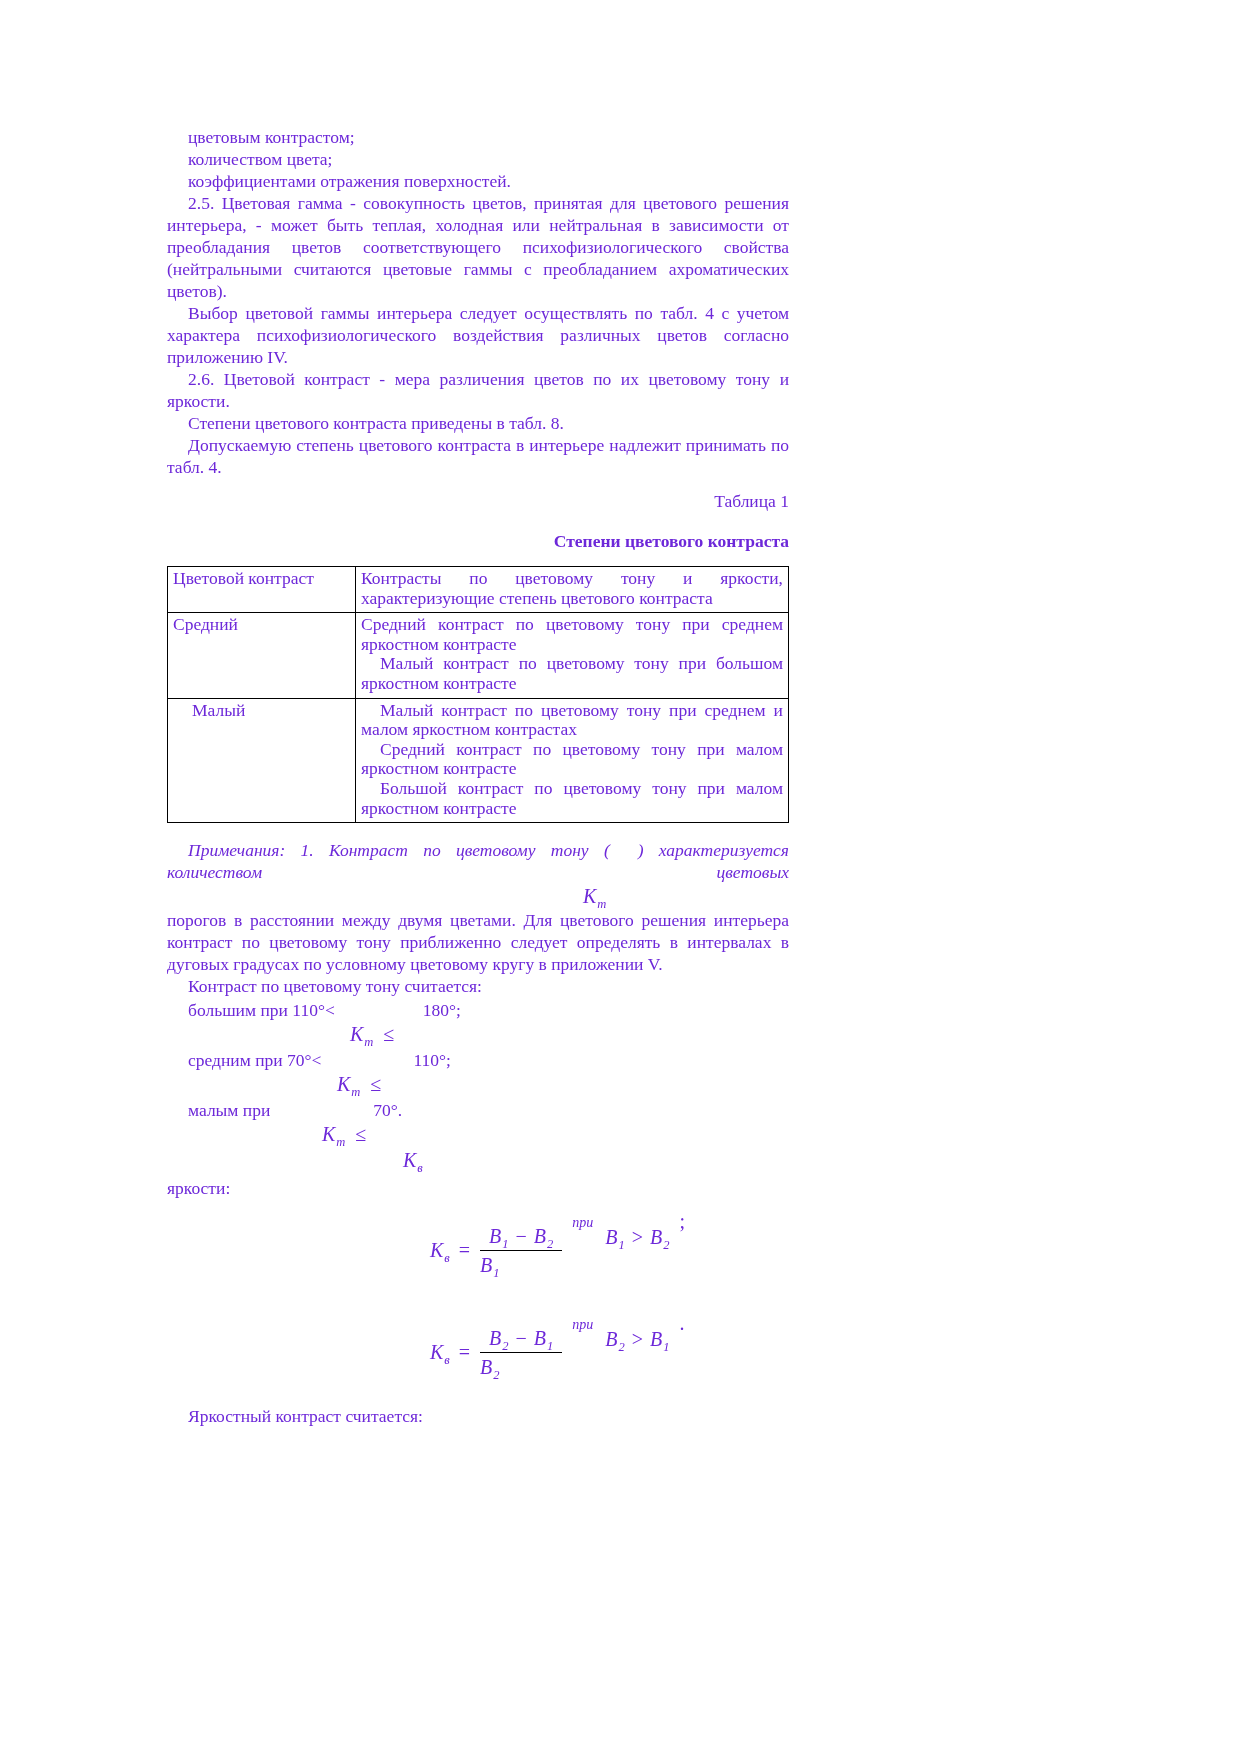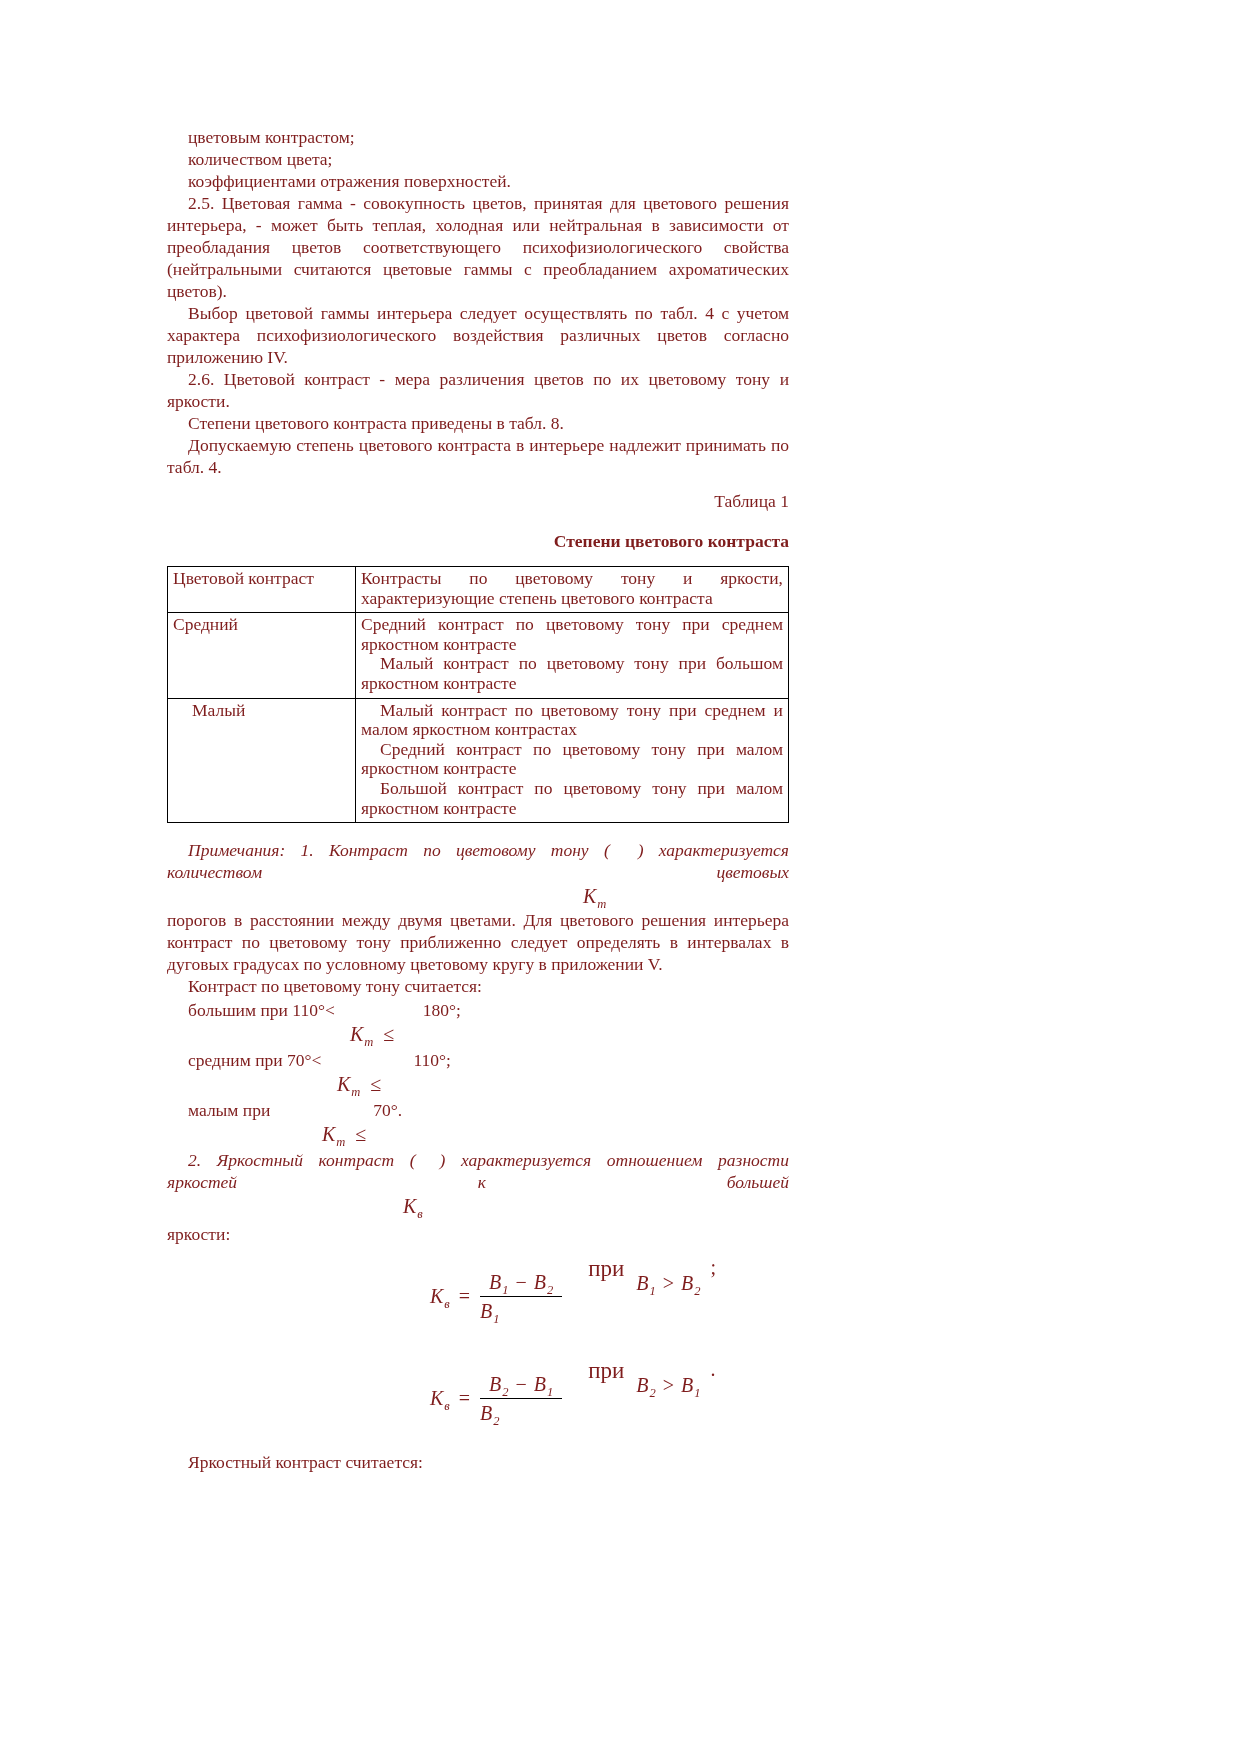--- a/index.html
+++ b/index.html
@@ -3,21 +3,21 @@
 <meta charset="utf-8">
 <style>
   * { margin: 0; padding: 0; box-sizing: border-box; }
   html, body { background: #ffffff; }
   body { width: 1240px; }
   .page {
     position: relative;
     width: 1092px;
     height: 1755px;
     background: #ffffff;
-    color: #7f1d1d;
+    color: #6d28d9;
     font-family: "Liberation Serif", "DejaVu Serif", serif;
     font-size: 17.5px;
     line-height: 22px;
     padding: 126px 303px 0 167px;
     overflow: hidden;
   }
   p { margin: 0; }
   .indent { text-indent: 21px; }
   .just { text-align: justify; }
   .jline { text-align: justify; text-align-last: justify; font-style: italic; }
@@ -60,21 +60,21 @@
     font-size: 20px;
     height: 86px;
     margin-top: 8px;
   }
   .display-formula.second { margin-top: 16px; }
   .f-eq { font-style: normal; margin: 0 10px 0 9px; }
   .frac { display: inline-flex; flex-direction: column; }
   .frac .num { padding: 0 9px 3px 9px; border-bottom: 1.4px solid #000; white-space: nowrap; }
   .frac .den { padding-top: 3px; }
   .op { font-style: normal; margin: 0 7px; }
-  .f-pri { font-size: 23px; transform: translateY(-27px); margin: 0 12px 0 26px; }
+  .f-pri { font-size: 14px; transform: translateY(-27px); margin: 0 12px 0 10px; font-style: italic; }
   .f-cond { transform: translateY(-13px); white-space: nowrap; }
   .f-punct { transform: translateY(-29px); margin-left: 10px; }
 
   .outro { margin-top: 10px; }
 </style>
 </head>
 <body>
 
 <div class="page">
 
@@ -127,21 +127,20 @@
 
     <p class="indent cond-line"><span>большим при 110°&lt;</span><span class="gap" style="width:88px"></span><span>180°;</span></p>
     <div class="drop-formula" style="margin-left:183px"><span class="it">К</span><sub class="it">т</sub><span class="leq">≤</span></div>
 
     <p class="indent cond-line"><span>средним при 70°&lt;</span><span class="gap" style="width:92px"></span><span>110°;</span></p>
     <div class="drop-formula" style="margin-left:170px"><span class="it">К</span><sub class="it">т</sub><span class="leq">≤</span></div>
 
     <p class="indent cond-line"><span>малым при</span><span class="gap" style="width:103px"></span><span>70°.</span></p>
     <div class="drop-formula" style="margin-left:155px"><span class="it">К</span><sub class="it">т</sub><span class="leq">≤</span></div>
 
-    <p class="indent jline cond-line"><span>2. Яркостный контраст (</span><span class="gap" style="width:24px"></span><span>) характеризуется отношением разности яркостей к большей</span></p>
 
     <div class="drop-formula" style="margin-left:236px"><span class="it">К</span><sub class="it">в</sub></div>
 
     <p style="margin-top:4px">яркости:</p>
 
     <div class="display-formula" style="margin-left:263px">
       <span><span class="it">К</span><sub class="it">в</sub></span>
       <span class="f-eq">=</span>
       <span class="frac">
         <span class="num"><span class="it">B</span><sub class="it">1</sub><span class="op">−</span><span class="it">B</span><sub class="it">2</sub></span>

